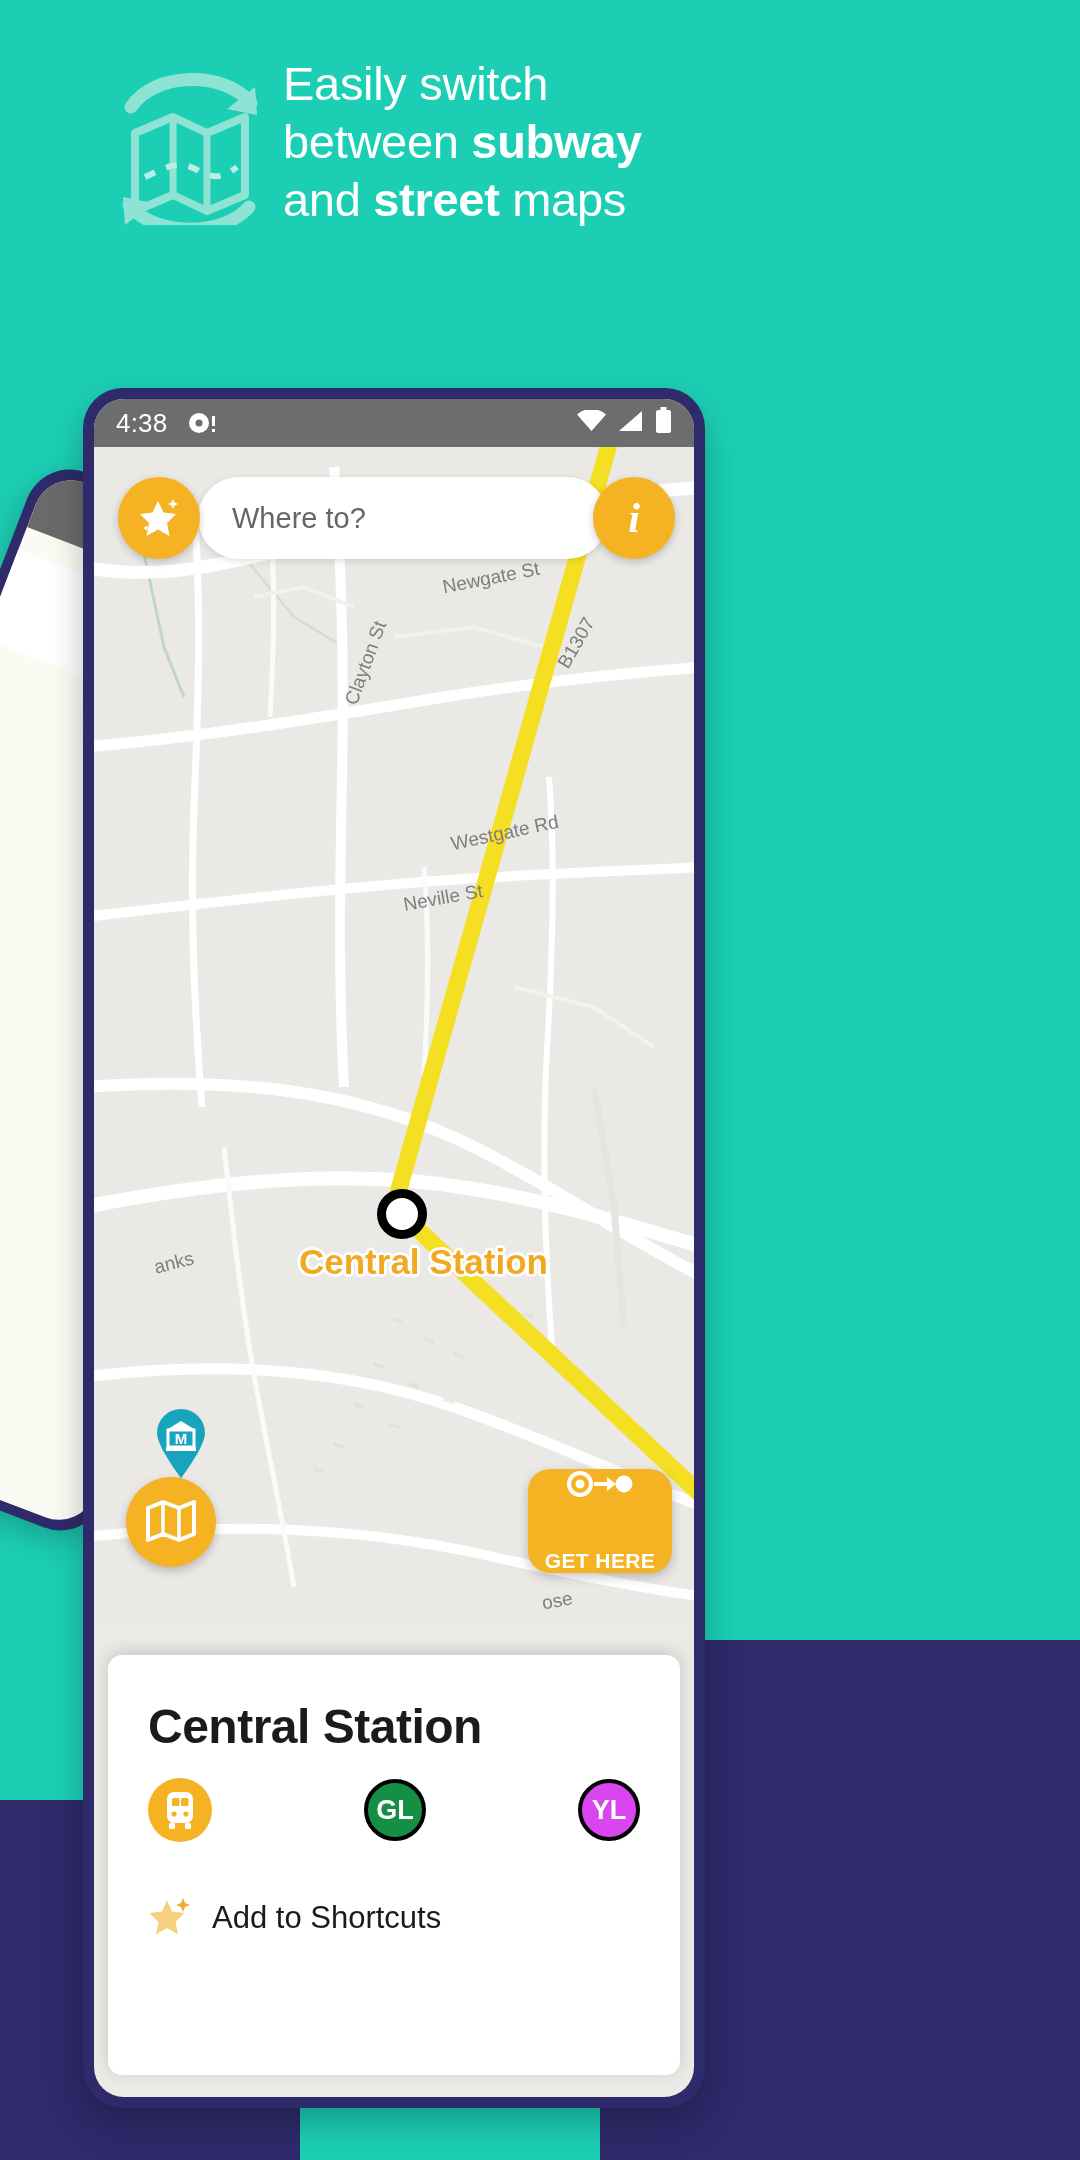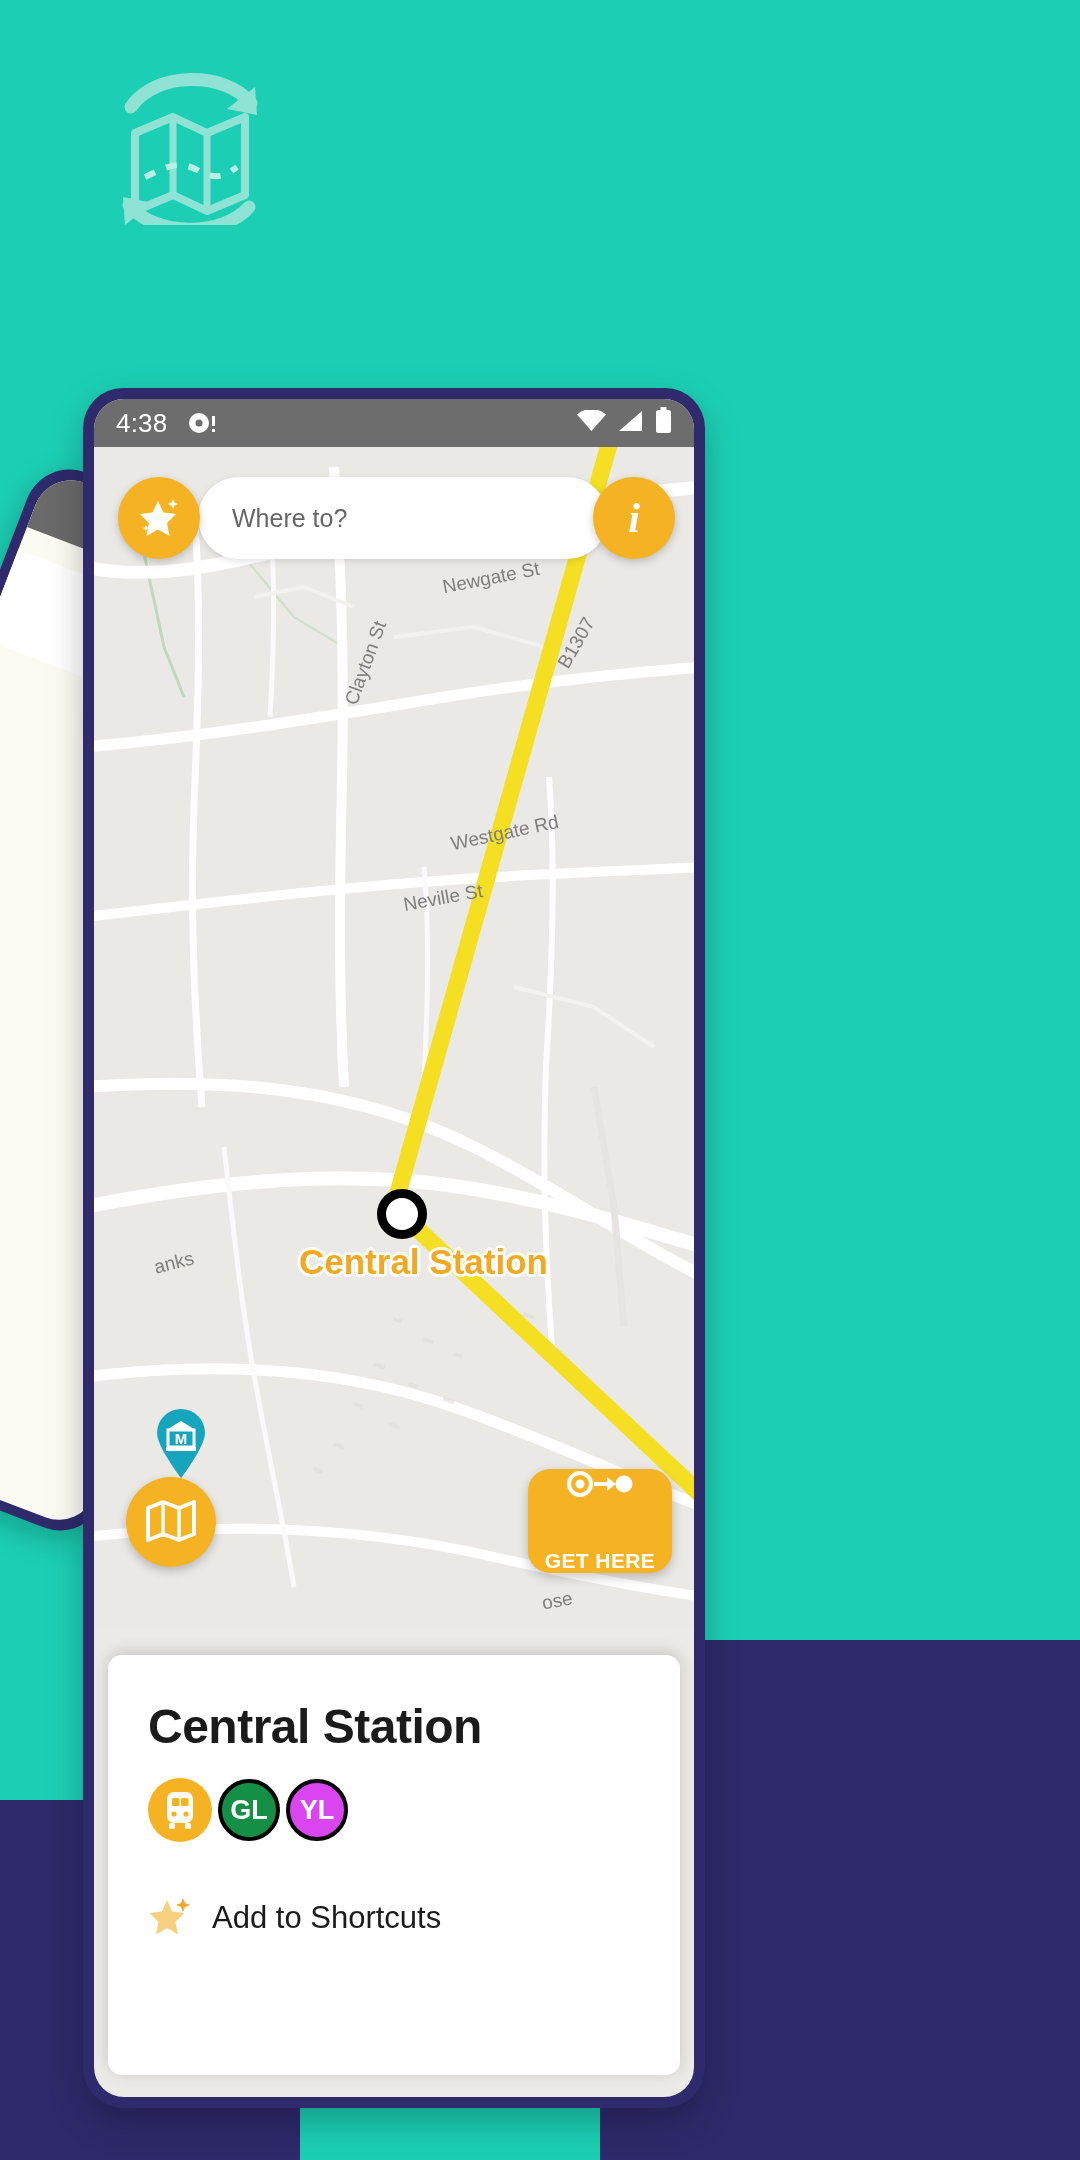--- a/index.html
+++ b/index.html
@@ -107,21 +107,21 @@
     display:flex; align-items:center; justify-content:center;
     box-shadow:0 3px 9px rgba(0,0,0,0.2);
     z-index:6;
   }
   #search-field {
     position:absolute; left:104px; top:30px;
     width:410px; height:82px; border-radius:44px;
     background:#ffffff;
     display:flex; align-items:center;
     padding-left:34px;
-    color:#666; font-size:25px;
+    color:#666; font-size:29px;
     box-shadow:0 2px 7px rgba(0,0,0,0.13);
     z-index:5;
   }
   #info-btn {
     position:absolute; right:19px; top:30px;
     width:82px; height:82px; border-radius:50%;
     background:#f5b324;
     display:flex; align-items:center; justify-content:center;
     color:#fff; font-size:42px; font-weight:700; font-style:italic;
     font-family:"Liberation Serif", serif;
@@ -173,21 +173,21 @@
     background:#ffffff;
     border-radius:14px;
     box-shadow:0 -3px 16px rgba(0,0,0,0.16);
     padding:44px 40px;
     z-index:9;
   }
   #card-title {
     font-size:48px; font-weight:700; color:#1b1b1b; letter-spacing:-0.5px;
   }
   #card-badges {
-    margin-top:24px; display:flex; align-items:center; gap:6px;
+    margin-top:24px; display:flex; align-items:center; gap:6px;justify-content:space-between;
   }
   .badge {
     width:62px; height:62px; border-radius:50%;
     display:flex; align-items:center; justify-content:center;
     font-size:27px; font-weight:700; color:#ffffff;
     border:4px solid #000000;
   }
   #badge-metro {
     width:64px; height:64px; border-radius:50%;
     background:#f5b324;
@@ -220,20 +220,25 @@
   <div id="promo-icon">
     <svg viewBox="0 0 170 170" width="170" height="170">
       <path d="M26 52 C50 16, 120 16, 146 48" fill="none" stroke="#8fe3d4" stroke-width="13" stroke-linecap="round"></path>
       <path d="M150 32 L152 60 L122 54 Z" fill="#8fe3d4"></path>
       <path d="M144 152 C118 182, 50 182, 24 150" fill="none" stroke="#8fe3d4" stroke-width="13" stroke-linecap="round"></path>
       <path d="M20 170 L18 142 L48 148 Z" fill="#8fe3d4"></path>
       <path d="M30 78 L68 62 L102 78 L140 62 L140 140 L102 156 L68 140 L30 156 Z" fill="none" stroke="#8fe3d4" stroke-width="8" stroke-linejoin="round"></path>
       <path d="M68 62 L68 140 M102 78 L102 156" stroke="#8fe3d4" stroke-width="7" fill="none"></path>
       <path d="M40 122 C62 112, 74 104, 94 116 C112 126, 122 120, 132 112" stroke="#b9efe4" stroke-width="6" fill="none" stroke-dasharray="11 12"></path>
     </svg>
+  </div>
+  <div id="promo-text">
+    <div>Easily switch</div>
+    <div><span>between </span><b>subway</b></div>
+    <div><span>and </span><b>street</b><span> maps</span></div>
   </div>
 </div>
 
 <div id="bg-wedge"></div>
 <div id="bg-wedge-left"></div>
 
 <div id="phone-back">
   <div id="phone-back-screen">
     <div id="phone-back-statusbar">
       <div class="bk-status-icons">

